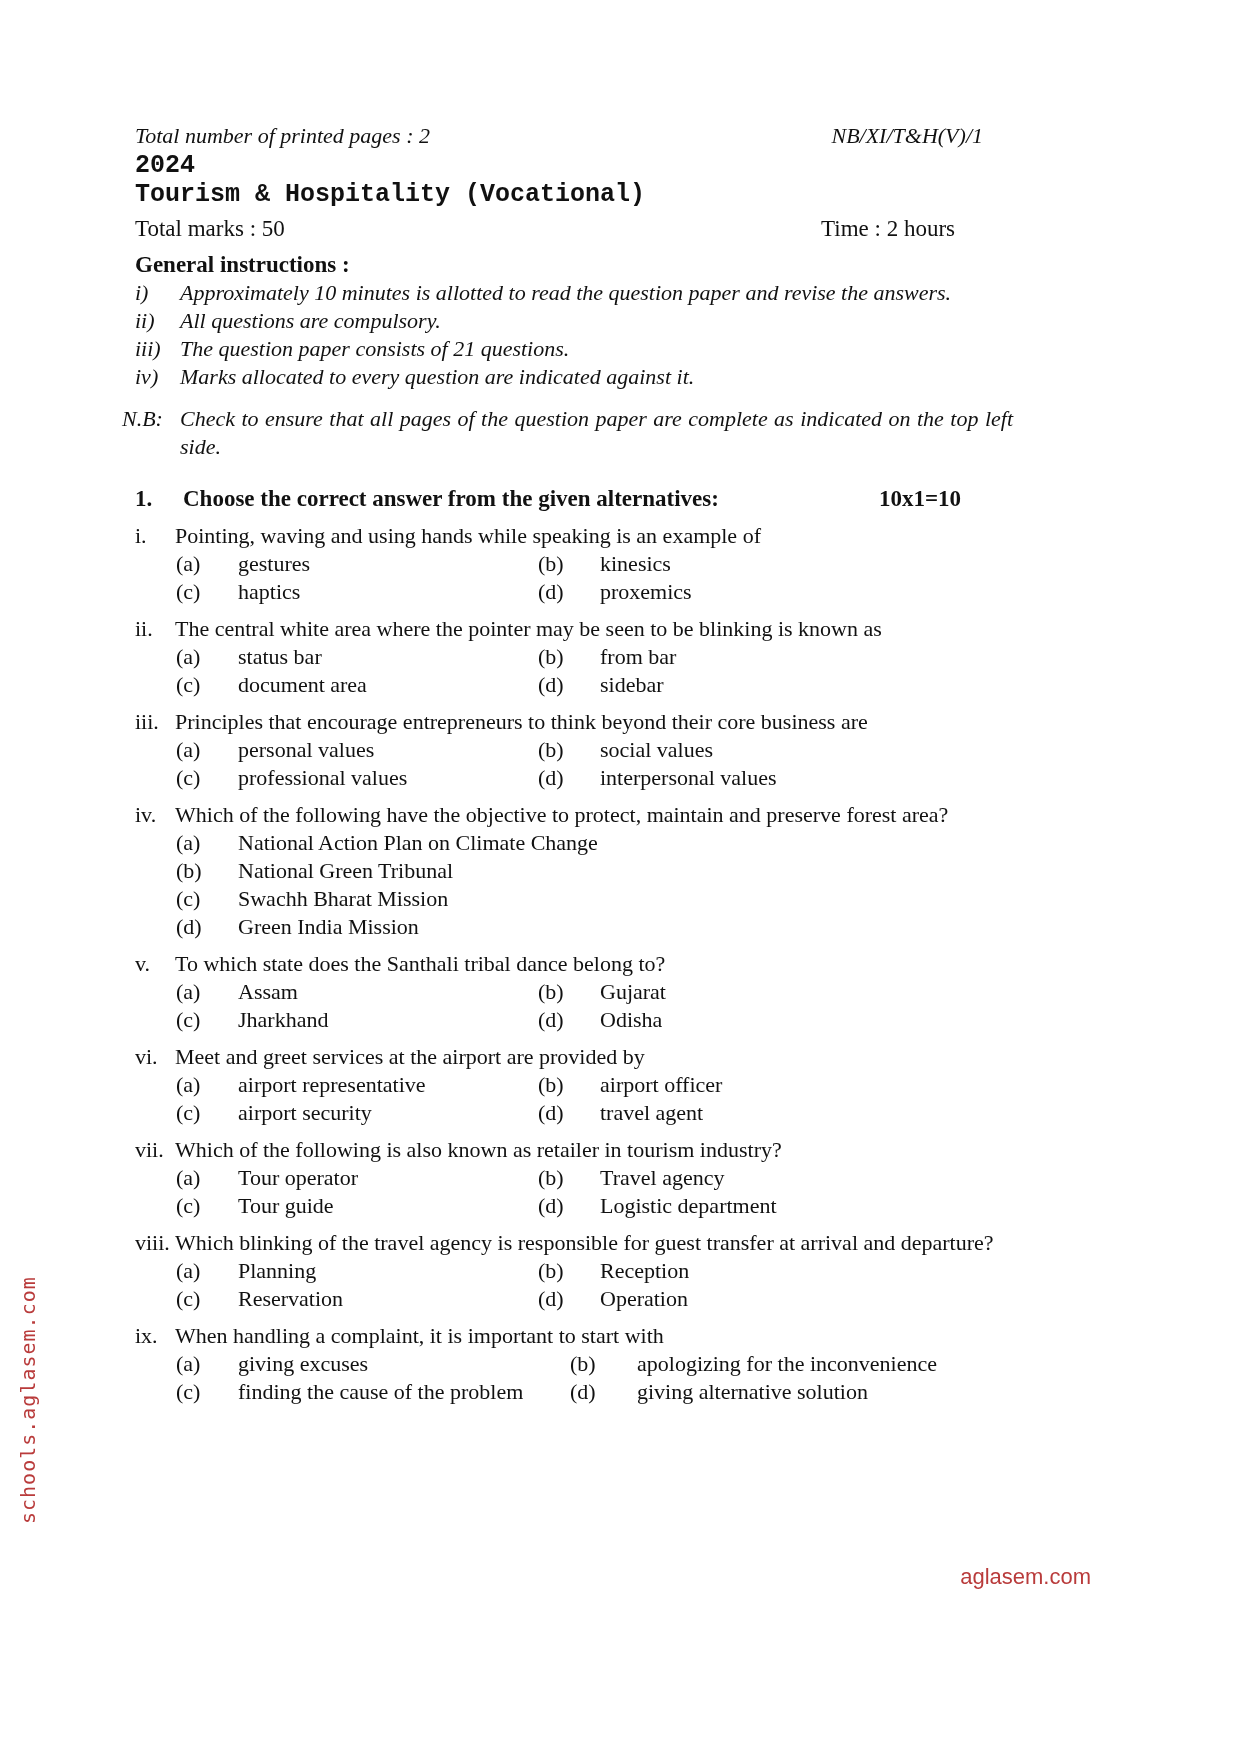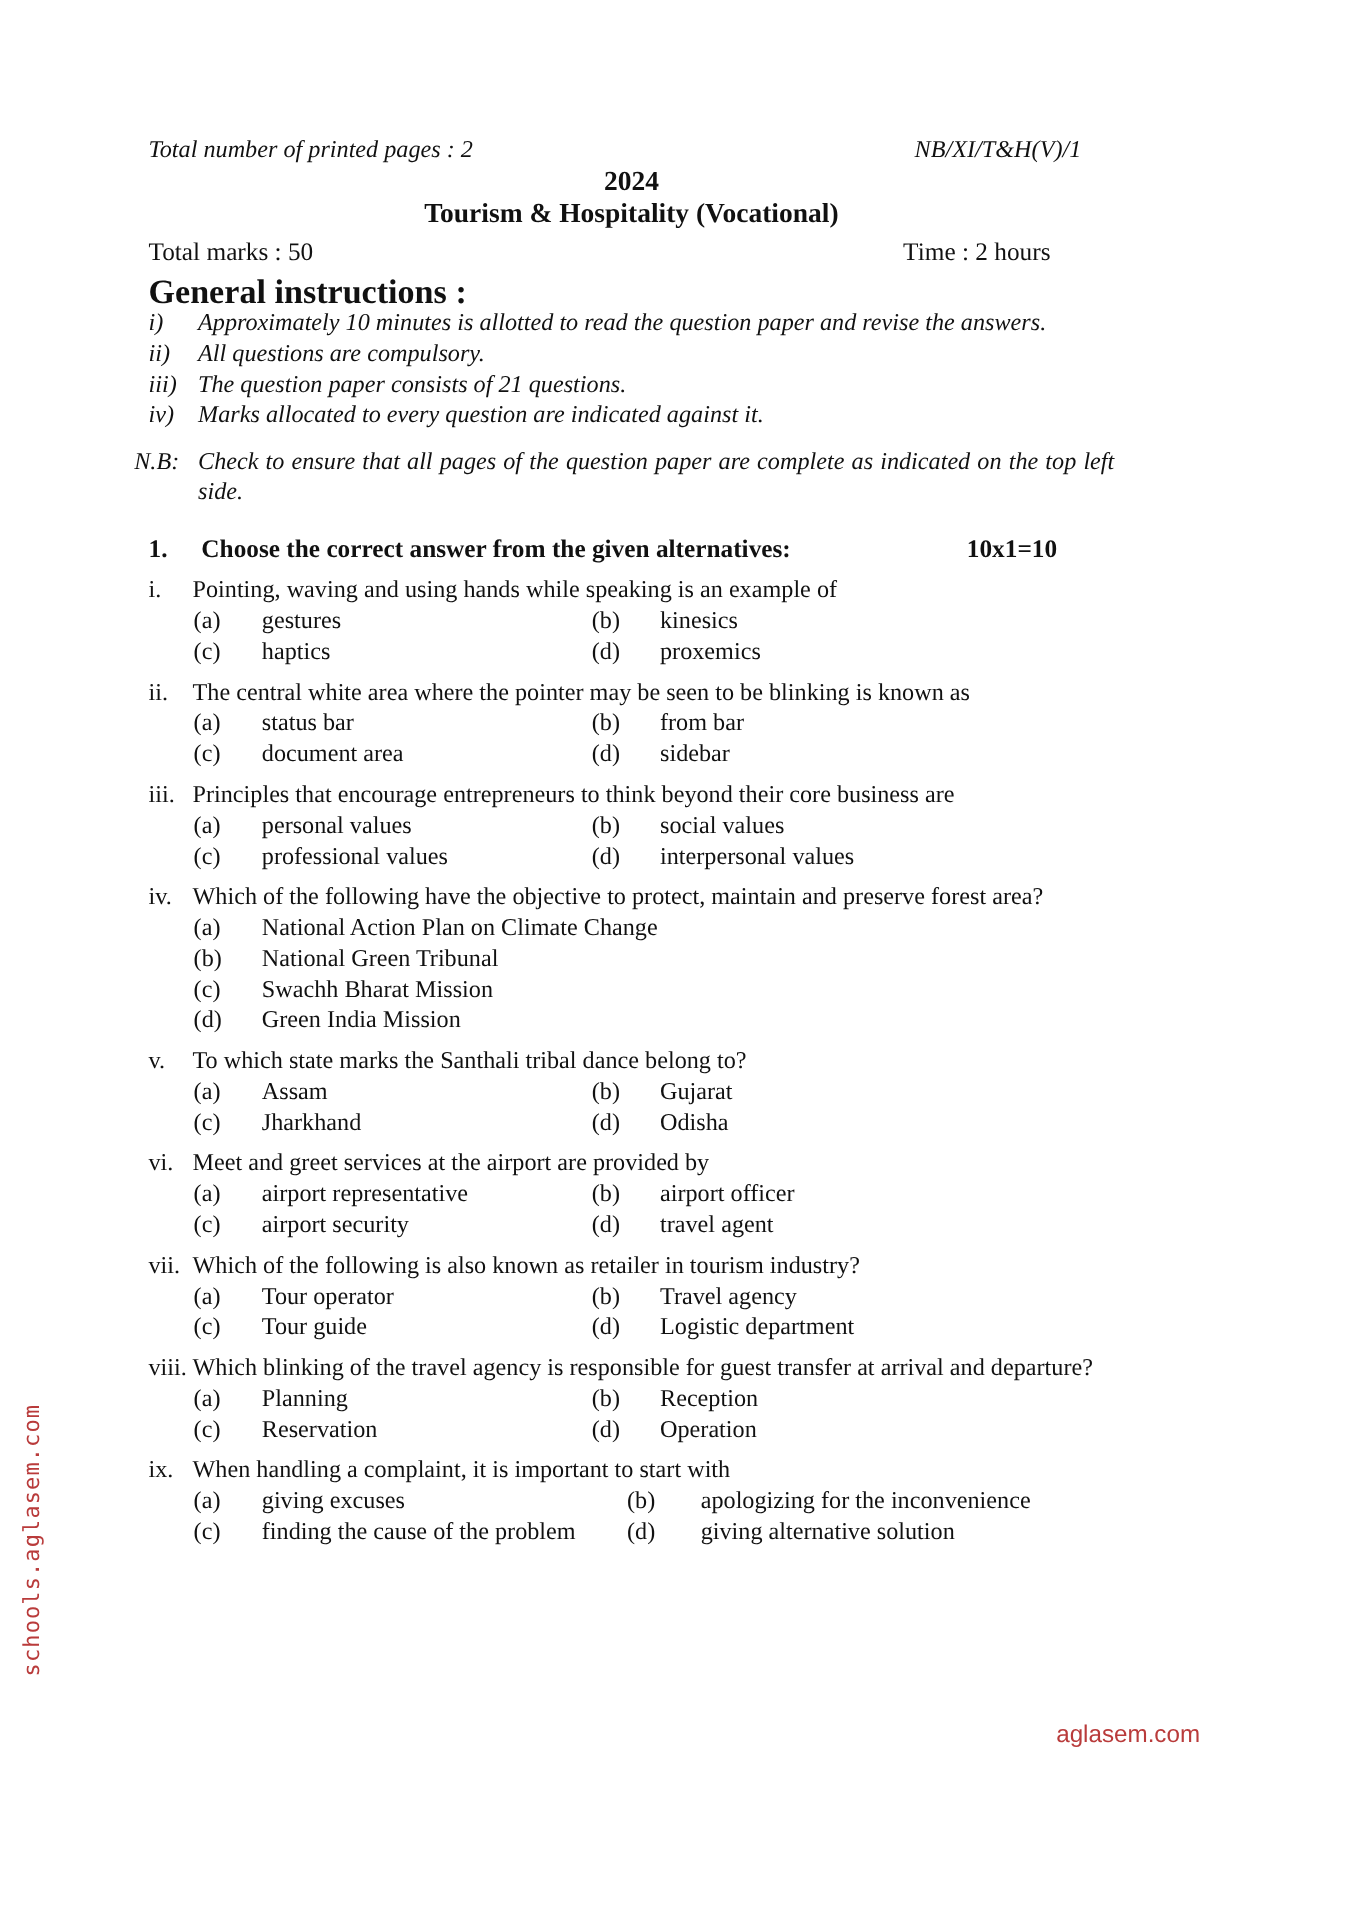--- a/index.html
+++ b/index.html
@@ -15,30 +15,30 @@
   .content {
     position: absolute;
     left: 135px;
     top: 122px;
     width: 878px;
     font-size: 22px;
     line-height: 28px;
   }
   .it { font-style: italic; }
   .bold { font-weight: bold; }
-  .center { text-align: center; }
+  .center { text-align: left; font-family: Liberation Mono, monospace; }
 
   .hrow { display: flex; justify-content: space-between; align-items: center; }
   .code { padding-right: 30px; }
   .year { font-size: 25px; margin-top: 2px; }
   .subject { font-size: 25px; margin-top: 1px; }
   .marks-time { font-size: 23px; margin-top: 6px; }
   .time { padding-right: 58px; }
 
-  .gi-head { font-size: 31px; margin-top: 8px; }
+  .gi-head { font-size: 23px; margin-top: 8px; }
   .inst-row { display: grid; grid-template-columns: 45px 1fr; font-style: italic; }
   .inst-text { text-align: justify; }
 
   .nb {
     margin-left: -13px;
     margin-top: 14px;
     display: grid;
     grid-template-columns: 58px 1fr;
     font-weight: normal;
     font-style: italic;
@@ -198,21 +198,21 @@
           <span>(c)</span>
           <span>Swachh Bharat Mission</span>
           <span>(d)</span>
           <span>Green India Mission</span>
         </div>
       </div>
 
       <div class="q">
         <div class="q-head">
           <span>v.</span>
-          <div>To which state marks the Santhali tribal dance belong to?</div>
+          <div>To which state does the Santhali tribal dance belong to?</div>
         </div>
         <div class="opts cols">
           <span>(a)</span>
           <span>Assam</span>
           <span>(b)</span>
           <span>Gujarat</span>
           <span>(c)</span>
           <span>Jharkhand</span>
           <span>(d)</span>
           <span>Odisha</span>

